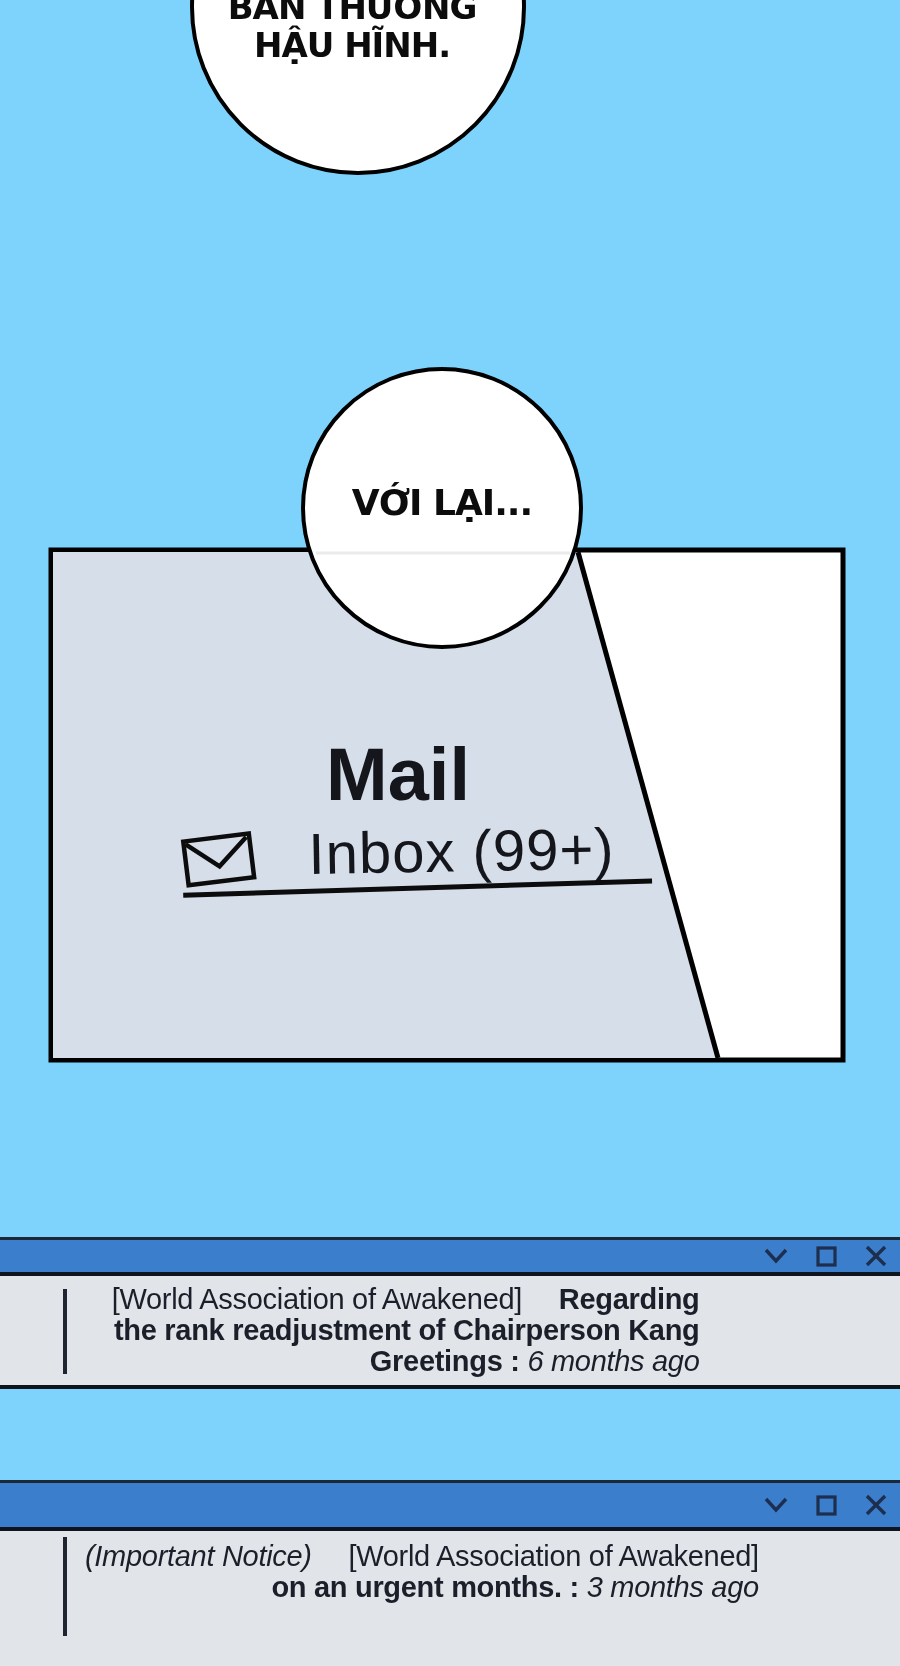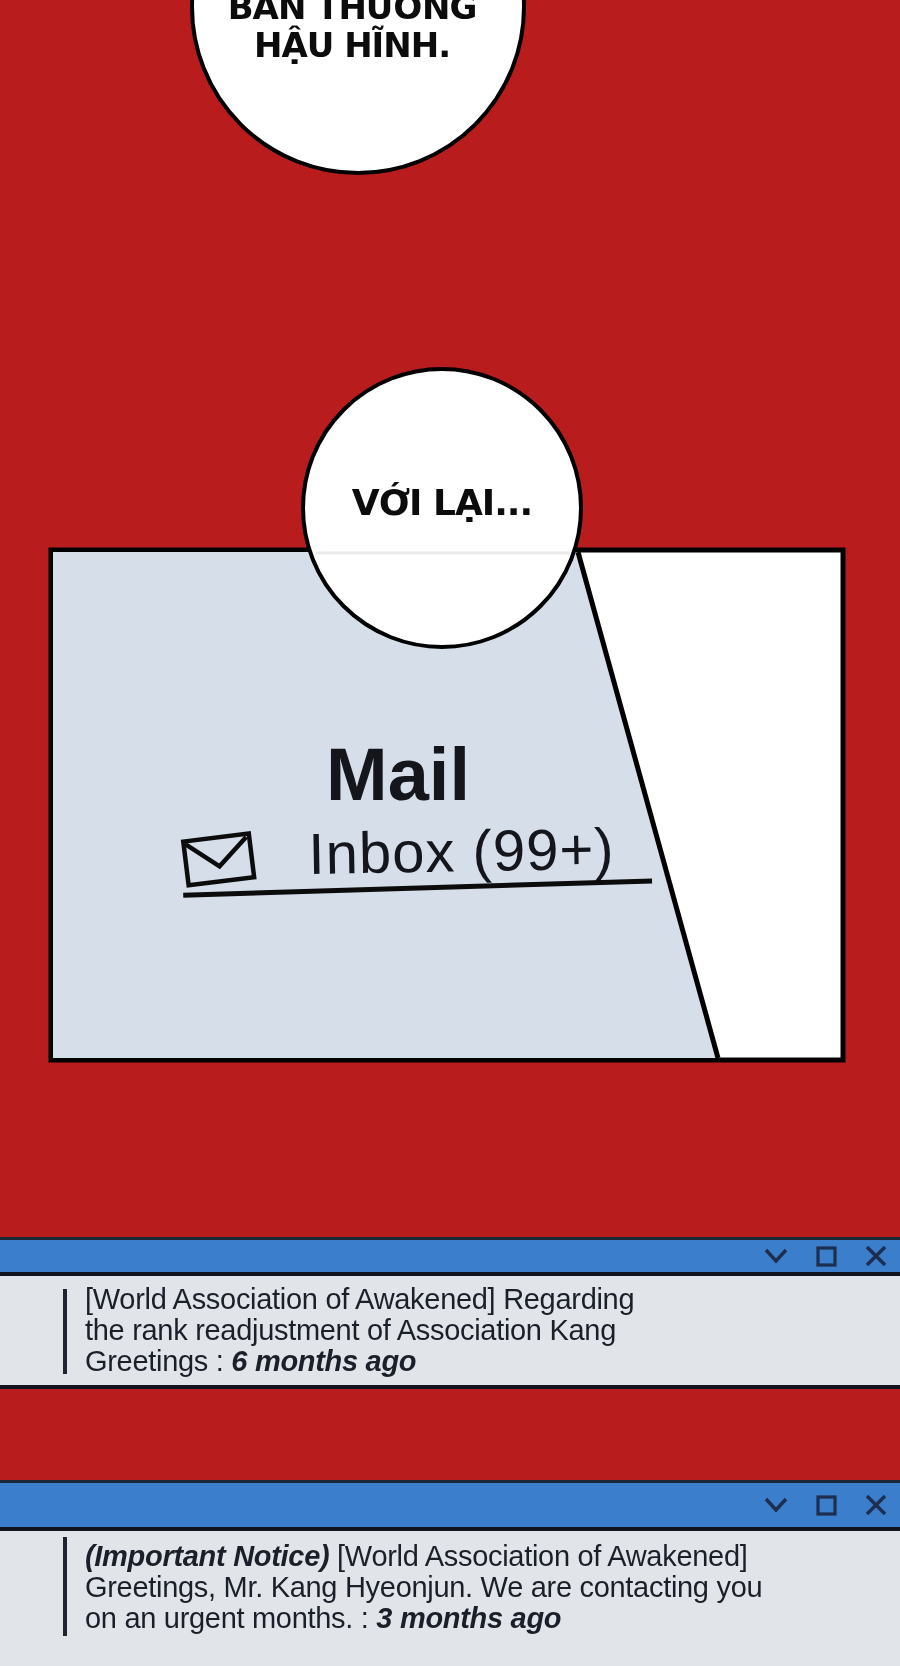--- a/index.html
+++ b/index.html
@@ -1,17 +1,17 @@
 <!DOCTYPE html>
 <html><head>
 <meta charset="utf-8">
 <style>
   html,body{margin:0;padding:0;background:#ffffff;}
-  #page{position:relative;width:900px;height:1666px;background:#b91c1c;overflow:hidden;
-        font-family:"Liberation Sans", sans-serif;}
+  #page{position:relative;width:900px;height:1666px;background:#7dd3fc;overflow:hidden;
+        font-family:"Liberation Sans", sans-serif;text-align:right;}
 
   
   #comic{position:absolute;left:0;top:0;}
   .bubble-text{font-family:"DejaVu Sans","Liberation Sans",sans-serif;font-weight:bold;
                fill:#0c0c0c;letter-spacing:-1px;}
   .mail-title{font-family:"Liberation Sans",sans-serif;font-weight:bold;fill:#14161c;}
   .inbox-label{font-family:"Liberation Sans",sans-serif;fill:#14161c;}
 
   
   .notif-window{position:absolute;left:0;width:900px;}
@@ -19,22 +19,22 @@
   .titlebar{background:#3b7ecb;border-bottom:4px solid #10141f;
             display:flex;align-items:center;justify-content:flex-end;gap:27px;
             padding-right:12px;box-sizing:border-box;}
   .titlebar .ctl{display:block;cursor:pointer;}
   .win-body{position:relative;background:#e1e5ea;border-bottom:4px solid #10141f;
             box-sizing:border-box;}
   .quote-bar{position:absolute;left:63px;width:4px;background:#1e2430;}
   .msg{position:absolute;left:85px;color:#1b1f29;font-size:29px;line-height:31px;
        letter-spacing:-0.3px;white-space:nowrap;}
   .seg-b{font-weight:normal;}
-  .seg-bi{font-weight:bold;font-style:italic;}
-  .seg-r{font-weight:normal;}
+  .seg-bi{font-weight:normal;font-style:italic;}
+  .seg-r{font-weight:bold;margin-left:29px;}
 
   #win1{top:1237px;}
   #win1 .titlebar{height:36px;}
   #win1 .win-body{height:113px;}
   #win1 .quote-bar{top:13px;height:85px;}
   #win1 .msg{top:8px;}
 
   #win2{top:1480px;}
   #win2 .titlebar{height:48px;}
   #win2 .win-body{height:146px;}
@@ -85,21 +85,21 @@
       </svg>
       <svg class="ctl" width="24" height="22" viewBox="0 0 24 22">
         <line x1="3" y1="2" x2="21" y2="20" stroke="#1d2e4e" stroke-width="3.4"></line>
         <line x1="21" y1="2" x2="3" y2="20" stroke="#1d2e4e" stroke-width="3.4"></line>
       </svg>
     </div>
     <div class="win-body">
       <div class="quote-bar"></div>
       <div class="msg">
           <div><span class="seg-b">[World Association of Awakened]</span><span class="seg-r"> Regarding</span></div>
-          <div><span class="seg-r">the rank readjustment of Association Kang</span></div>
+          <div><span class="seg-r">the rank readjustment of Chairperson Kang</span></div>
           <div><span class="seg-r">Greetings : </span><span class="seg-bi">6 months ago</span></div>
         </div>
     </div>
   </div>
 
   <div class="notif-window" id="win2">
     <div class="win-topline"></div>
     <div class="titlebar">
       <svg class="ctl" width="26" height="18" viewBox="0 0 26 18">
         <polyline points="3,3 13,14 23,3" fill="none" stroke="#1d2e4e" stroke-width="3.4"></polyline>
@@ -109,19 +109,18 @@
       </svg>
       <svg class="ctl" width="24" height="22" viewBox="0 0 24 22">
         <line x1="3" y1="2" x2="21" y2="20" stroke="#1d2e4e" stroke-width="3.4"></line>
         <line x1="21" y1="2" x2="3" y2="20" stroke="#1d2e4e" stroke-width="3.4"></line>
       </svg>
     </div>
     <div class="win-body">
       <div class="quote-bar"></div>
       <div class="msg">
           <div><span class="seg-bi">(Important Notice)</span><span class="seg-r"> </span><span class="seg-b">[World Association of Awakened]</span></div>
-          <div><span class="seg-r">Greetings, Mr. Kang Hyeonjun. We are contacting you</span></div>
           <div><span class="seg-r">on an urgent months. : </span><span class="seg-bi">3 months ago</span></div>
         </div>
     </div>
   </div>
 
 </div>
 
 </body></html>

